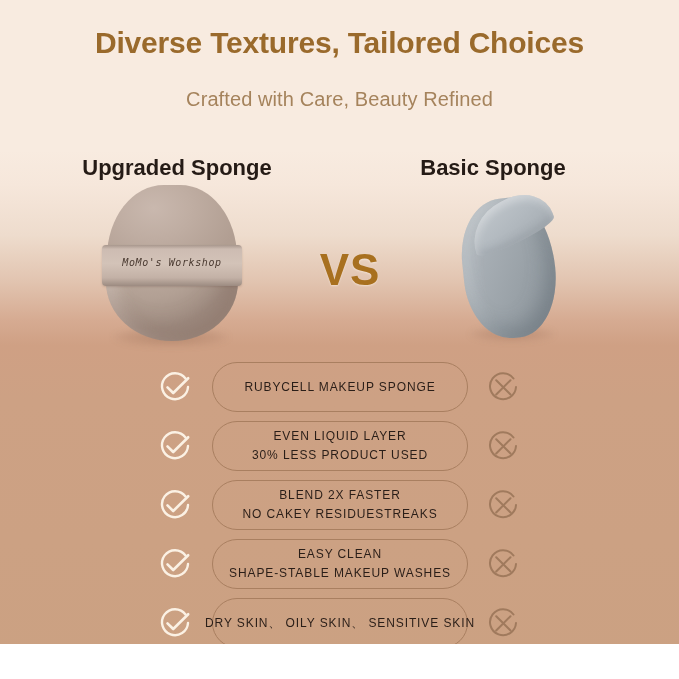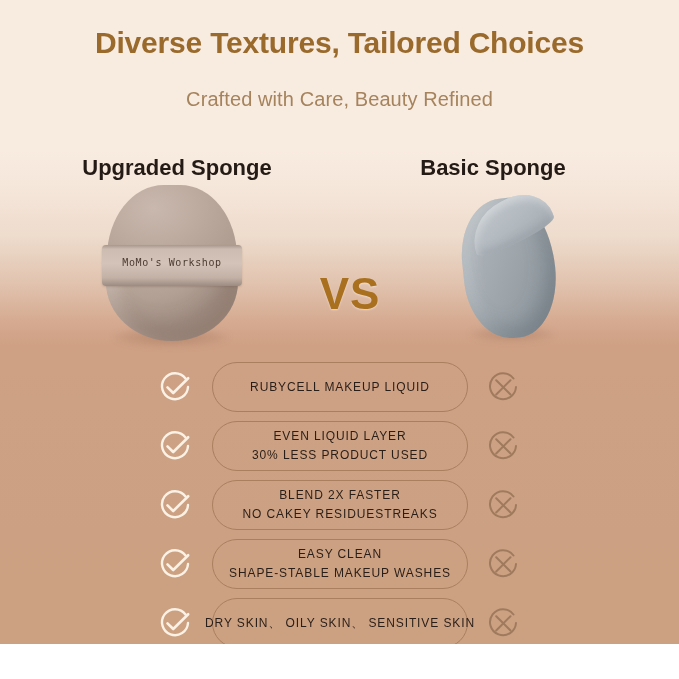--- a/index.html
+++ b/index.html
@@ -66,21 +66,20 @@
     position: absolute;
     left: 295px;
     top: 245px;
     width: 110px;
     text-align: center;
     font-size: 44px;
     font-weight: bold;
     letter-spacing: 1px;
     color: #a8701f;
     text-shadow: 0 1px 2px rgba(255,245,235,0.55);
-    margin-top: 24px;
   }
 
   
   .sponge-a-wrap {
     position: absolute;
     left: 98px;
     top: 185px;
     width: 148px;
     height: 158px;
   }
@@ -135,20 +134,21 @@
   .sponge-a-band-text {
     position: absolute;
     left: 0; right: 0;
     top: 12px;
     text-align: center;
     font-family: "DejaVu Sans Mono", "Liberation Mono", monospace;
     font-size: 10px;
     letter-spacing: 0.6px;
     color: #4b3b32;
     white-space: nowrap;
+    font-style: italic;
   }
 
   
   .sponge-b-wrap {
     position: absolute;
     left: 455px;
     top: 192px;
     width: 112px;
     height: 148px;
   }
@@ -265,21 +265,21 @@
   <div class="rows">
 
     <div class="row">
       <span class="mark check">
         <svg viewBox="0 0 40 40" fill="none">
           <path d="M30.5 11.5 A13 13 0 1 0 33 20" stroke="#fbf1e4" stroke-width="2.4" stroke-linecap="round" fill="none"></path>
           <path d="M12.5 20.3 L18.2 26 L33.2 11.2" stroke="#fbf1e4" stroke-width="2.6" stroke-linecap="round" stroke-linejoin="round" fill="none"></path>
         </svg>
       </span>
       <div class="pill">
-        <span class="l1">RUBYCELL MAKEUP LIQUID</span>
+        <span class="l1">RUBYCELL MAKEUP SPONGE</span>
       </div>
       <span class="mark cross">
         <svg viewBox="0 0 40 40" fill="none">
           <path d="M30.5 11.5 A13 13 0 1 0 33 20" stroke="#a07a5d" stroke-width="2.0" stroke-linecap="round" fill="none"></path>
           <path d="M13.2 13.2 L27.5 27.5" stroke="#a07a5d" stroke-width="2.0" stroke-linecap="round"></path>
           <path d="M27.5 13.2 L13.2 27.5" stroke="#a07a5d" stroke-width="2.0" stroke-linecap="round"></path>
         </svg>
       </span>
     </div>
 

